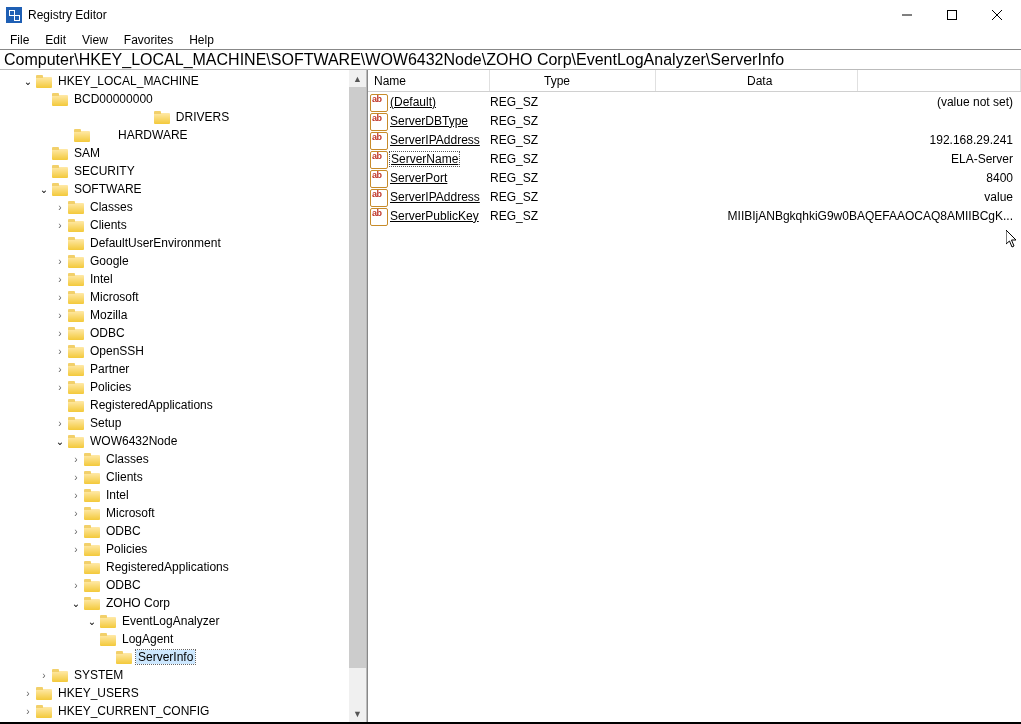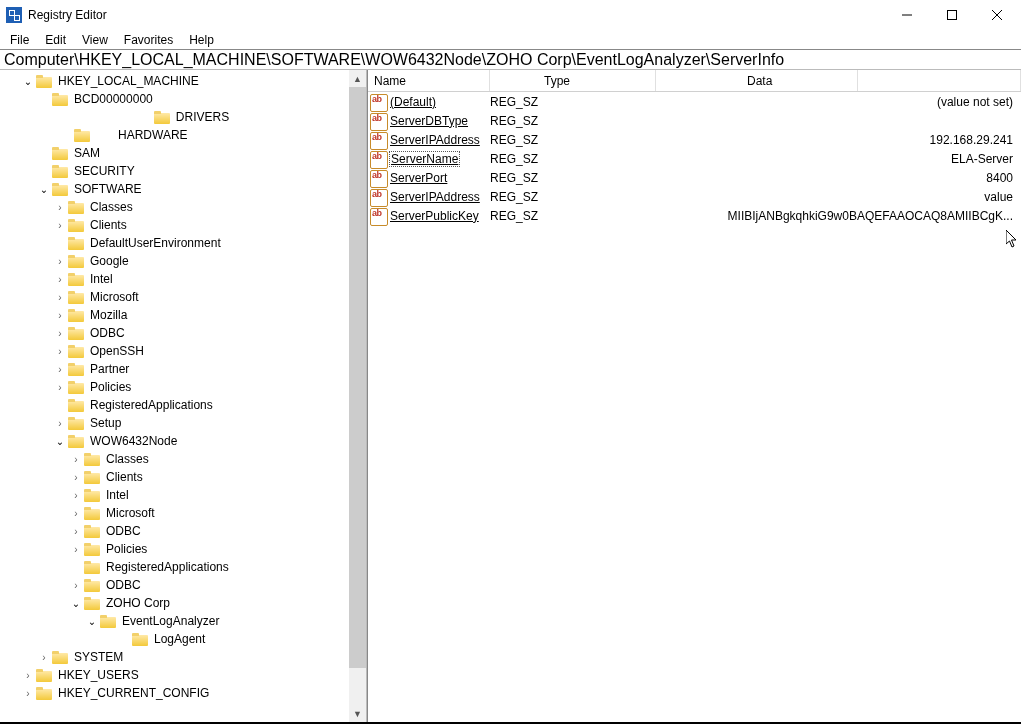--- a/index.html
+++ b/index.html
@@ -414,24 +414,29 @@
         <div class="tree-row" style="padding-left: 68px;">
           <div class="expander open">⌄</div>
           <div class="folder-icon"></div>
           <span class="tree-label">ZOHO Corp</span>
         </div>
         <div class="tree-row" style="padding-left: 84px;">
           <div class="expander open">⌄</div>
           <div class="folder-icon"></div>
           <span class="tree-label">EventLogAnalyzer</span>
         </div>
-        <div class="tree-row" style="padding-left: 116px;">
+        <div class="tree-row" style="padding-left: 84px;">
           <div class="expander blank">›</div>
           <div class="folder-icon"></div>
           <span class="tree-label">LogAgent</span>
+        </div>
+        <div class="tree-row" style="padding-left: 100px;">
+          <div class="expander blank">›</div>
+          <div class="folder-icon"></div>
+          <span class="tree-label selected">ServerInfo</span>
         </div>
         <div class="tree-row" style="padding-left: 36px;">
           <div class="expander">›</div>
           <div class="folder-icon"></div>
           <span class="tree-label">SYSTEM</span>
         </div>
         <div class="tree-row" style="padding-left: 20px;">
           <div class="expander">›</div>
           <div class="folder-icon"></div>
           <span class="tree-label">HKEY_USERS</span>

